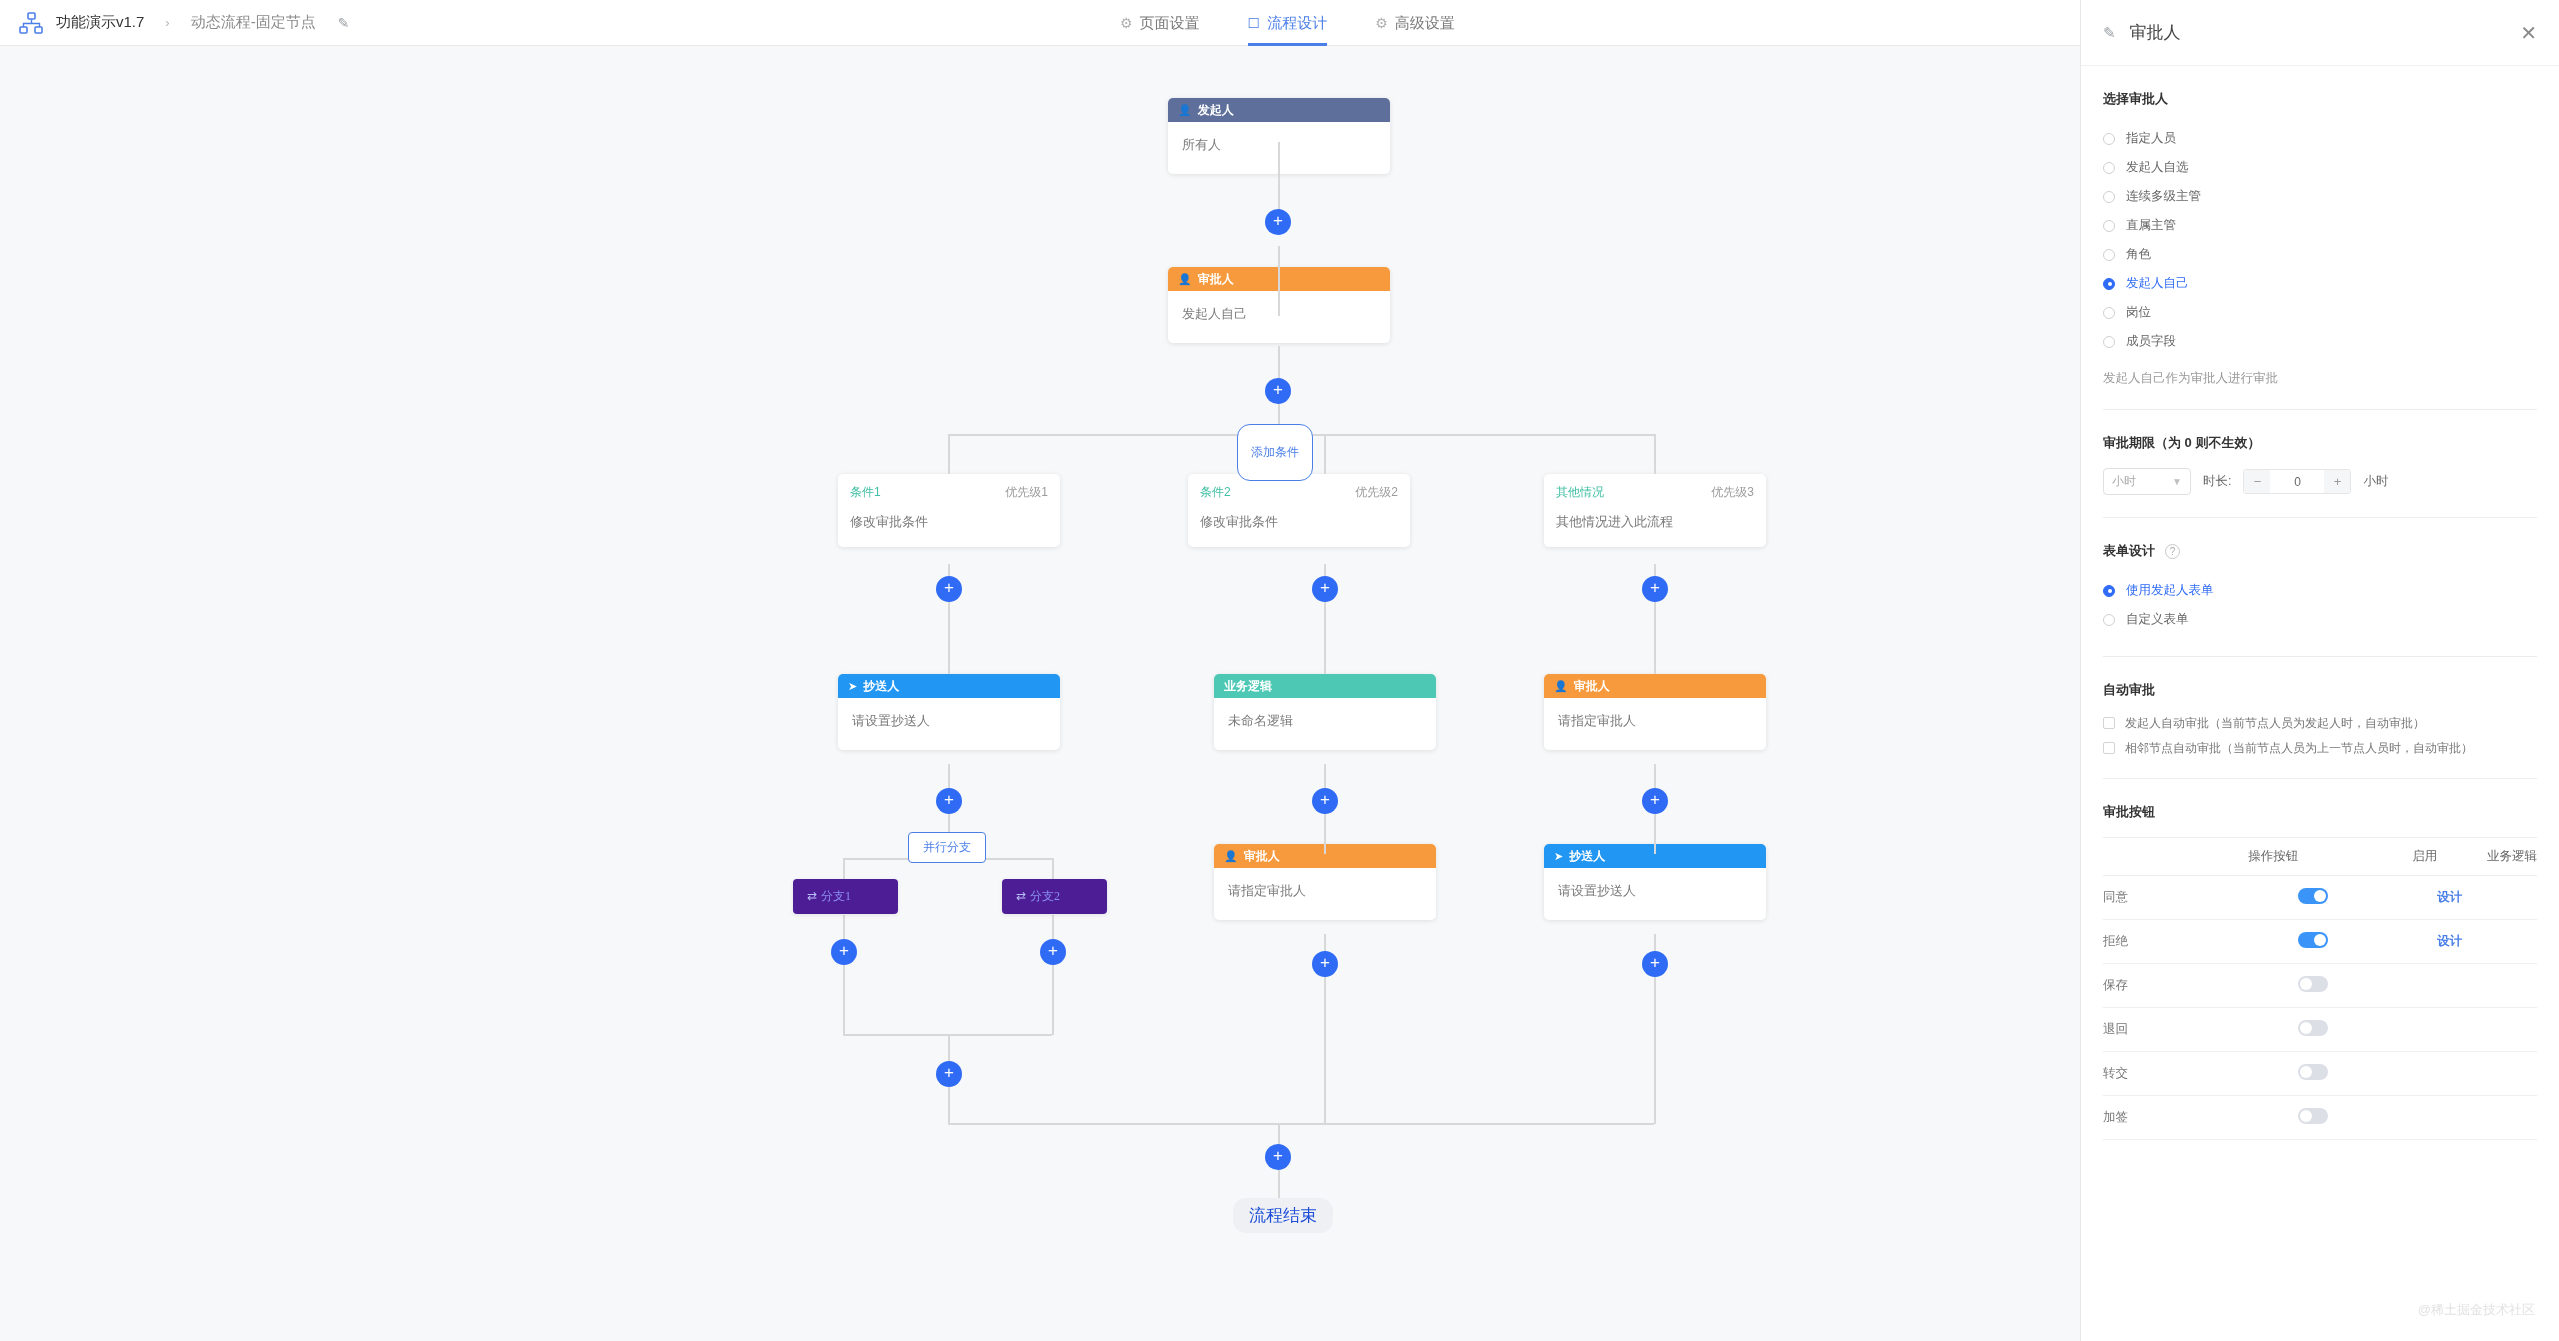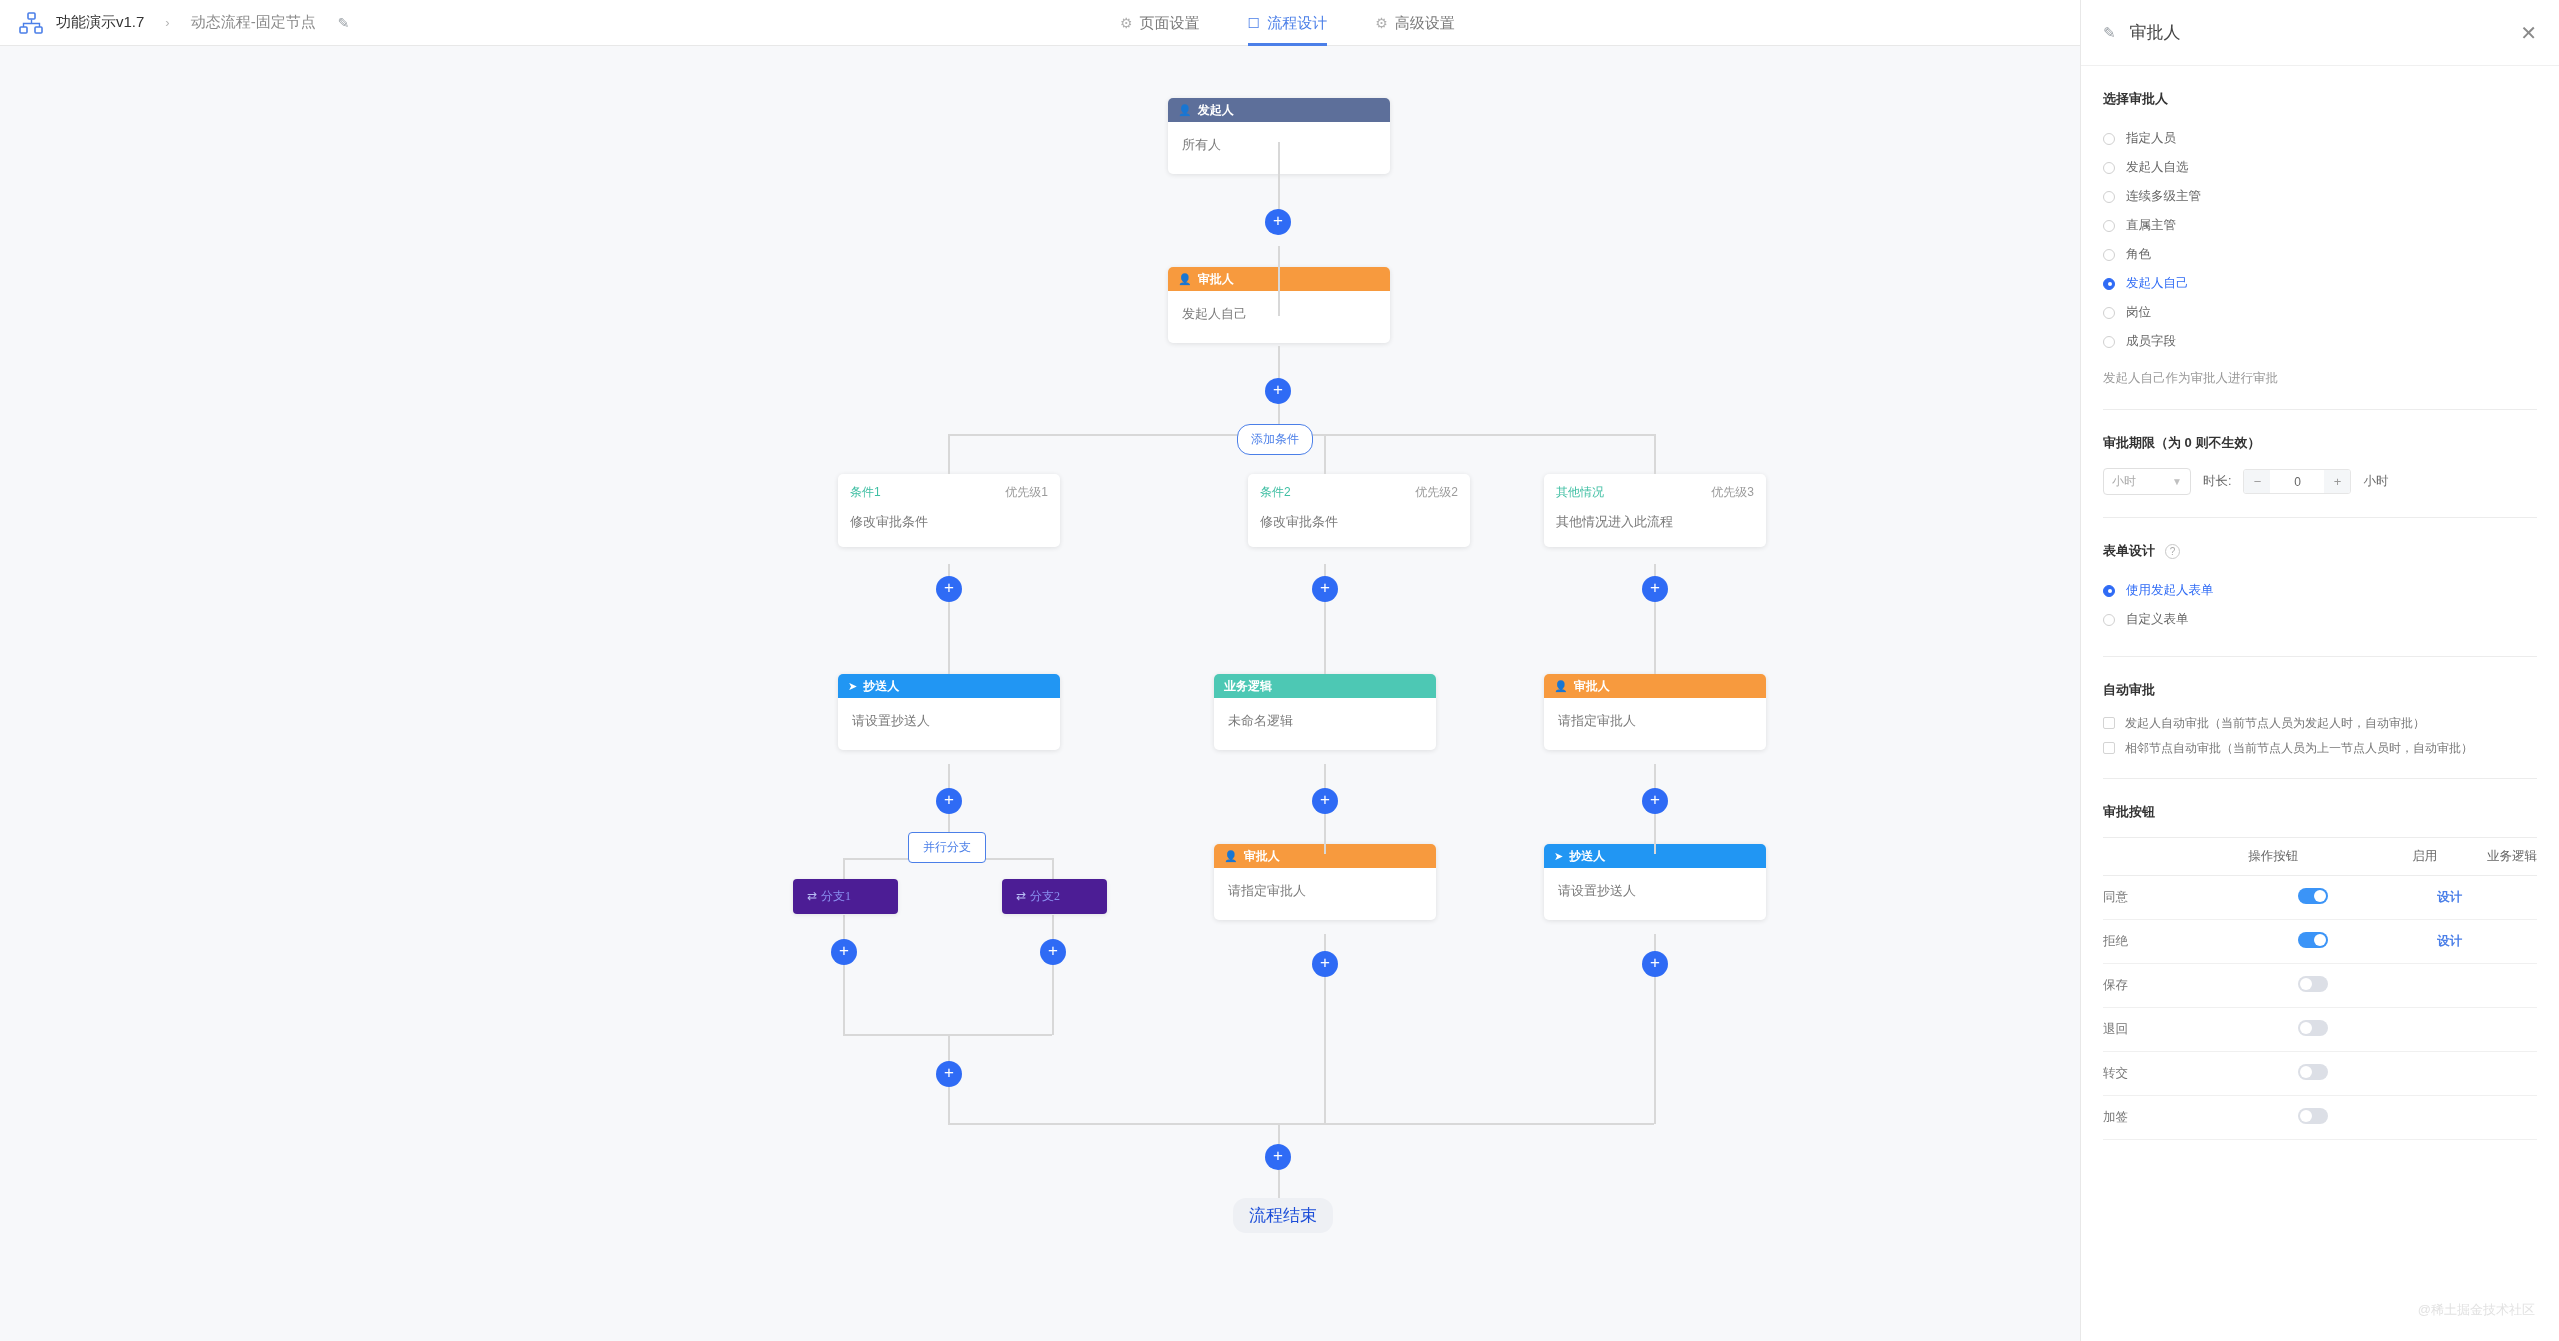--- a/index.html
+++ b/index.html
@@ -70,21 +70,21 @@
     position:absolute; width: 26px; height:26px; border-radius:50%;
     background:#2f6bf5; color:#fff; font-size:17px; line-height:24px;
     text-align:center; cursor:pointer; z-index: 5;
   }
   .line { position:absolute; background:#d8d8d8; z-index:1; }
   .vline { width: 2px; }
   .hline { height: 2px; }
 
   .pill {
     position:absolute; background:#fff; border:1px solid #4b7fe8; color:#4b7fe8;
-    border-radius:13px; font-size:12px; padding: 6px 13px; z-index: 6; cursor:pointer;
+    border-radius:13px; font-size:12px; padding: 19px 13px; z-index: 6; cursor:pointer;
   }
   .pill-gray {
     position:absolute; background:#eef0f4; color:#1d4ed8; border:none;
     border-radius:13px; font-size:17px; padding: 6px 16px; z-index: 6;
   }
   .branch-box {
     position:absolute; background:#fff; border:1px solid #4b7fe8; color:#4b7fe8;
     border-radius:4px; font-size:12px; padding: 6px 14px; z-index: 6; cursor:pointer;
   }
   .branch-chip {
@@ -241,21 +241,21 @@
   <div class="line vline" style="left:1654px; top:388px; height:40px;"></div>
 
   <div class="cond-node" style="left:838px; top:428px;">
     <div class="cond-top">
       <span class="cond-name">条件1</span>
       <span class="cond-pri">优先级1</span>
     </div>
     <div class="cond-desc">修改审批条件</div>
   </div>
 
-  <div class="cond-node" style="left:1248px; top:428px;">
+  <div class="cond-node" style="left:1188px; top:428px;">
     <div class="cond-top">
       <span class="cond-name">条件2</span>
       <span class="cond-pri">优先级2</span>
     </div>
     <div class="cond-desc">修改审批条件</div>
   </div>
 
   <div class="cond-node" style="left:1544px; top:428px;">
     <div class="cond-top">
       <span class="cond-name">其他情况</span>

